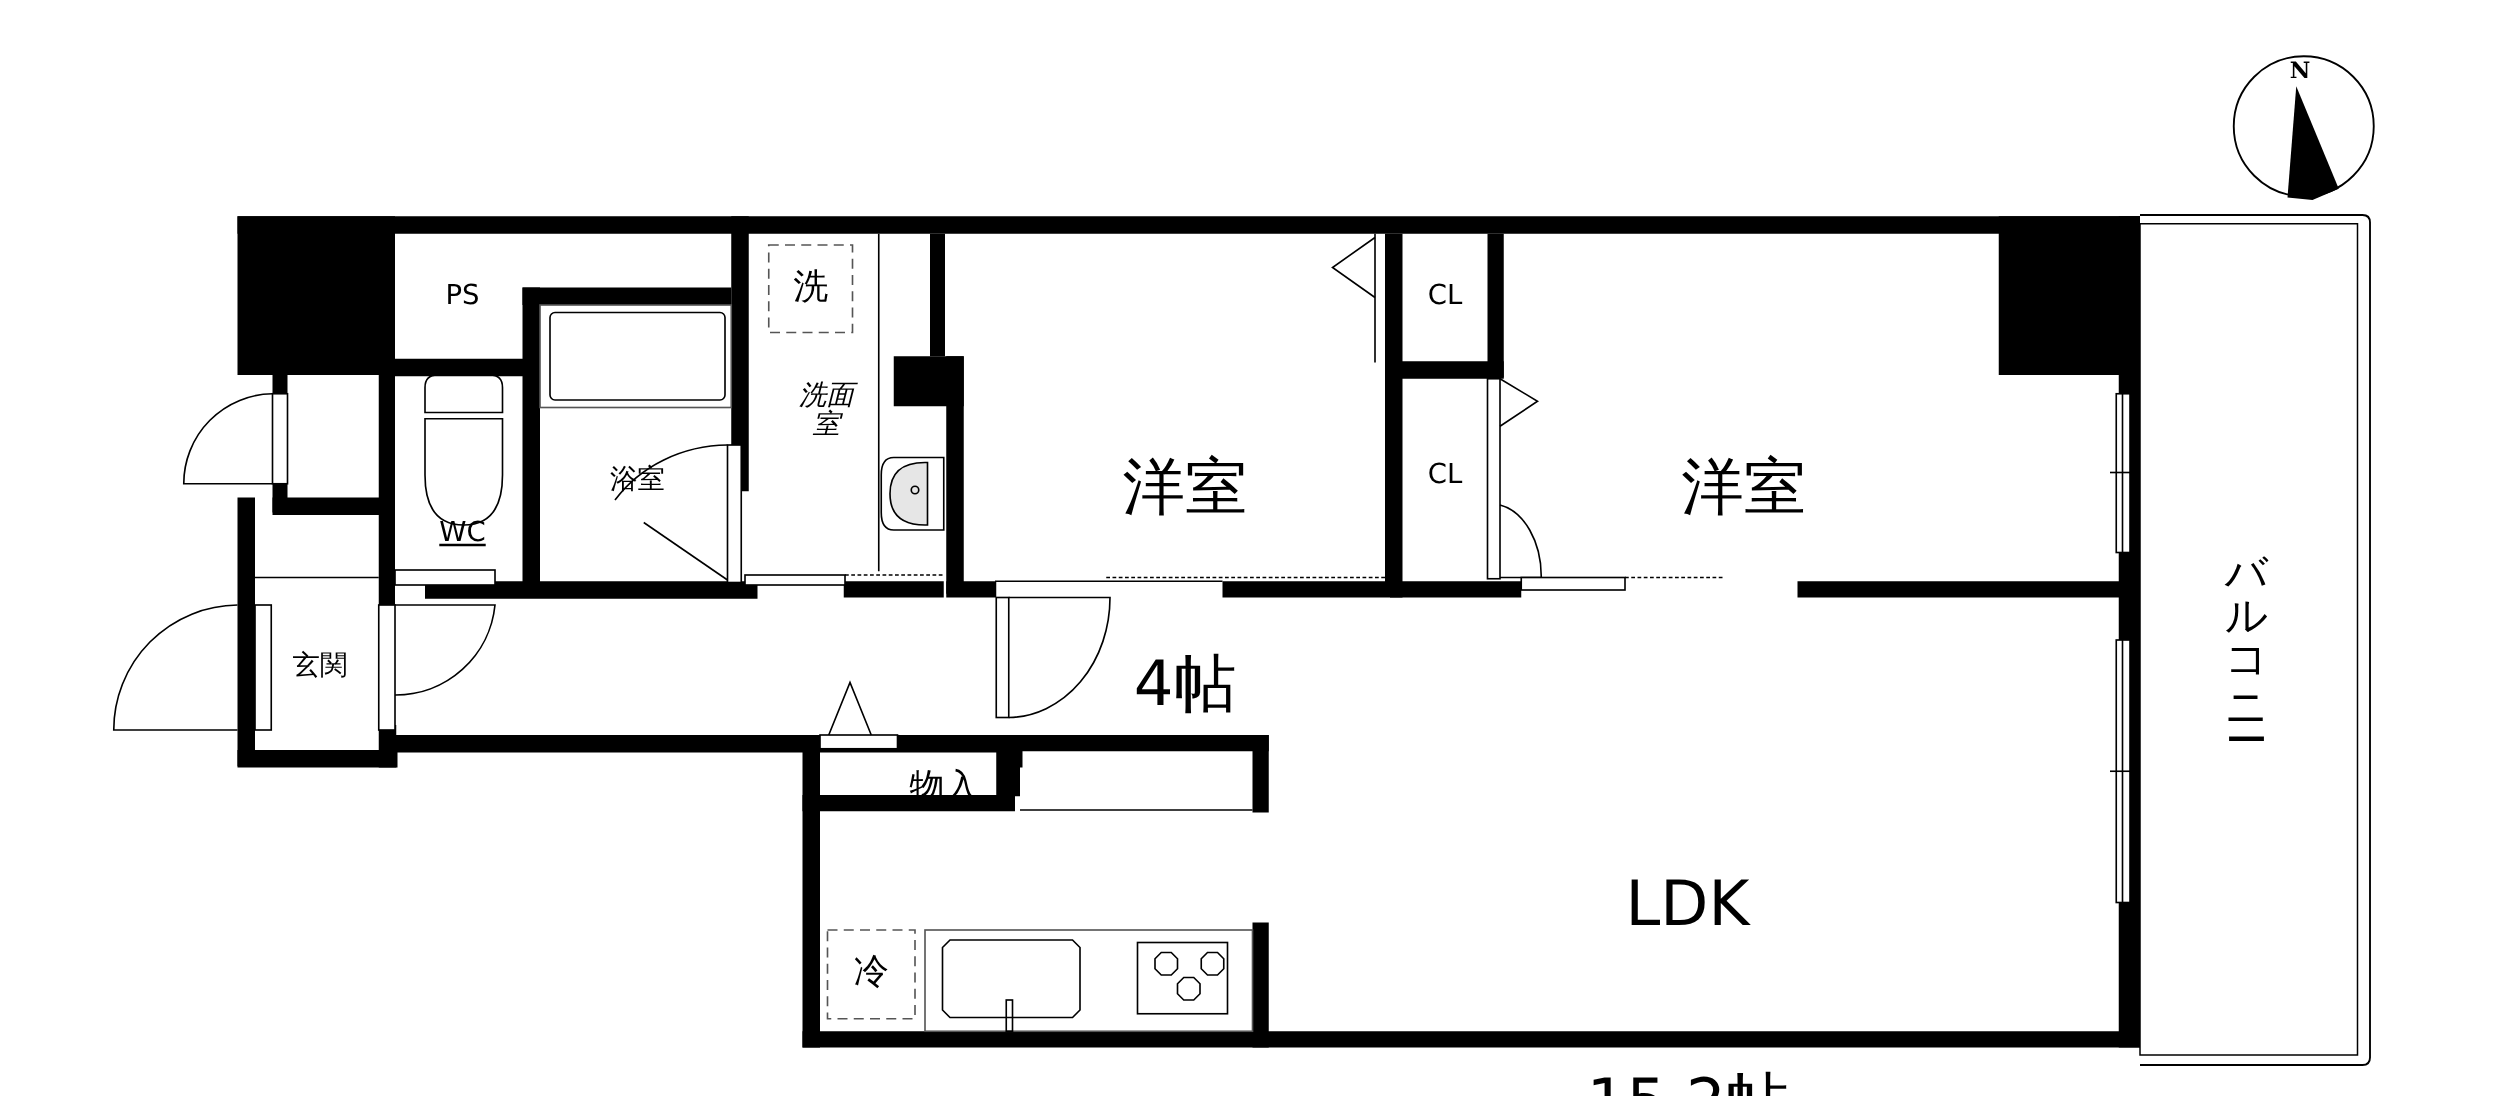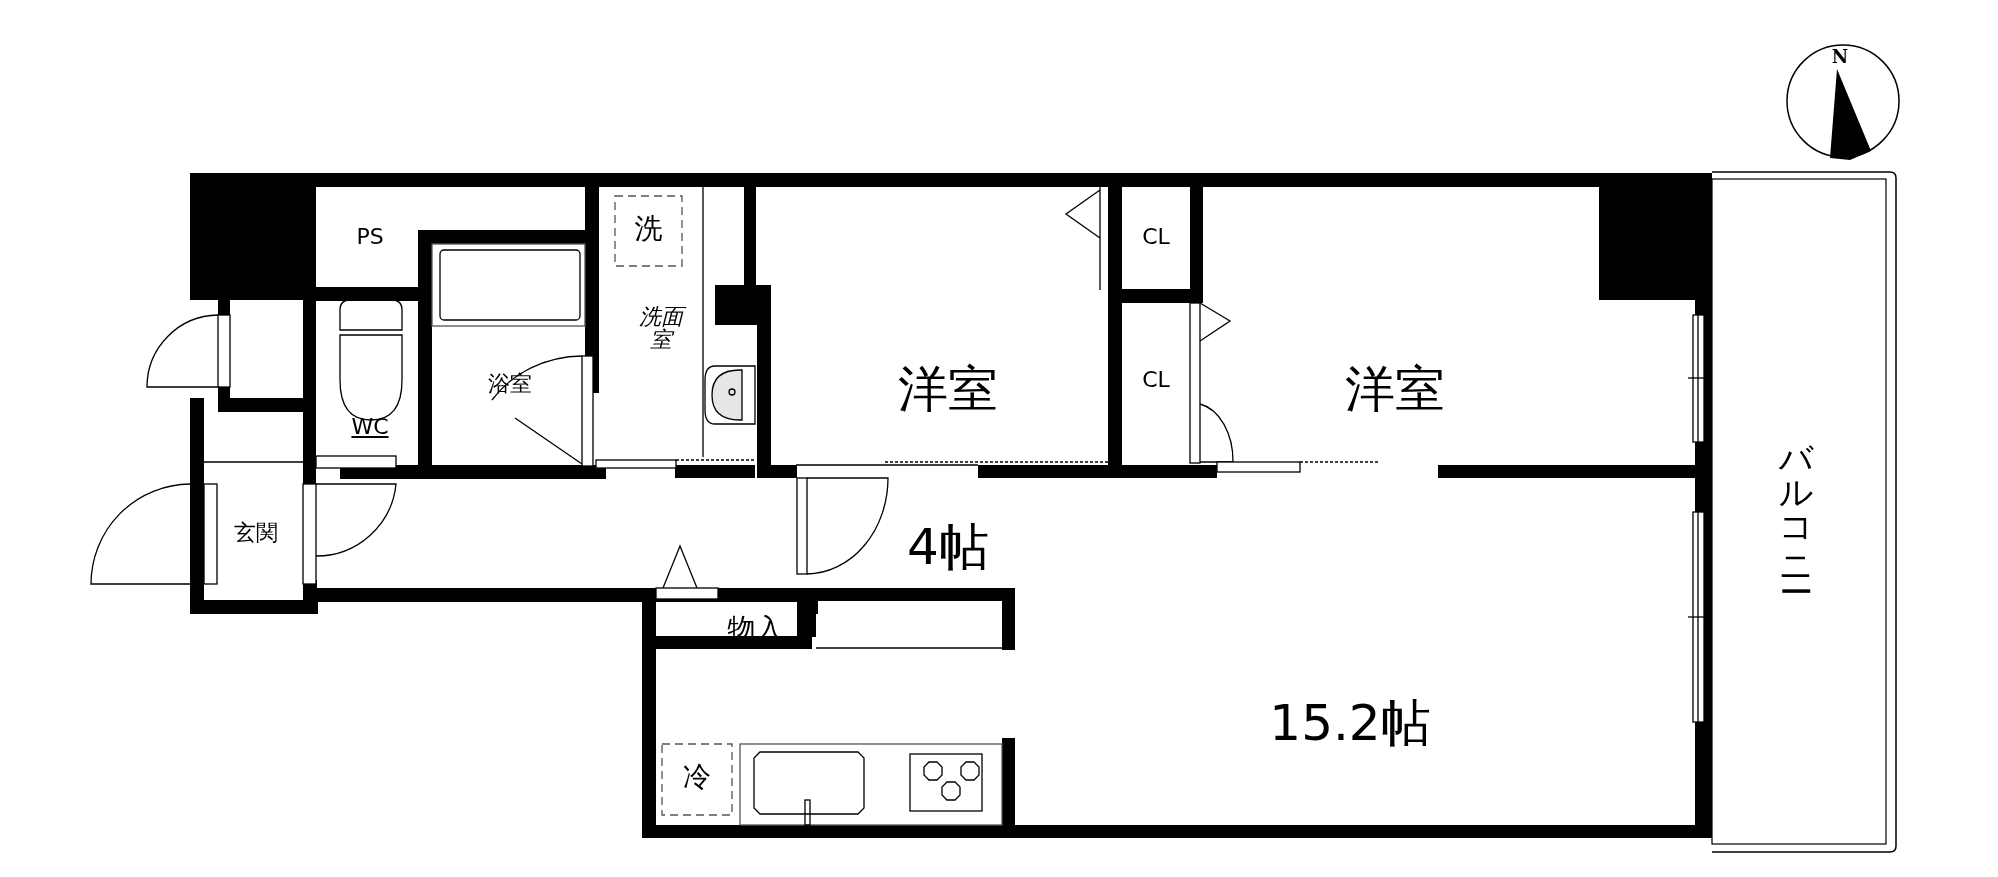--- a/index.html
+++ b/index.html
@@ -165,20 +165,21 @@
 </svg>
 
 <div class="lbl big" style="left:868px; top:258px; width:160px;">
   <div>洋室</div>
   <div>4帖</div>
 </div>
 <div class="lbl big" style="left:1305px; top:258px; width:180px;">
   <div>洋室</div>
 </div>
 <div class="lbl big" style="left:1250px; top:592px; width:200px;">
+  <div>LDK</div>
   <div>15.2帖</div>
 </div>
 <div class="lbl mid" style="left:210px; top:521px; width:92px;">玄関</div>
 <div class="lbl mid" style="left:638px; top:305px; width:46px; white-space:normal; word-break:break-all;font-style:italic;">洗面室</div>
 <div class="lbl mid" style="left:460px; top:372px; width:100px;">浴室</div>
 <div class="lbl mid" style="left:330px; top:415px; width:80px;text-decoration:underline;">WC</div>
 <div class="lbl mid" style="left:330px; top:225px; width:80px;">PS</div>
 <div class="lbl mid" style="left:1122px; top:225px; width:68px;">CL</div>
 <div class="lbl mid" style="left:1122px; top:368px; width:68px;">CL</div>
 <div class="lbl sm" style="left:688px; top:603px; width:135px;margin-top:11px;">物入</div>

